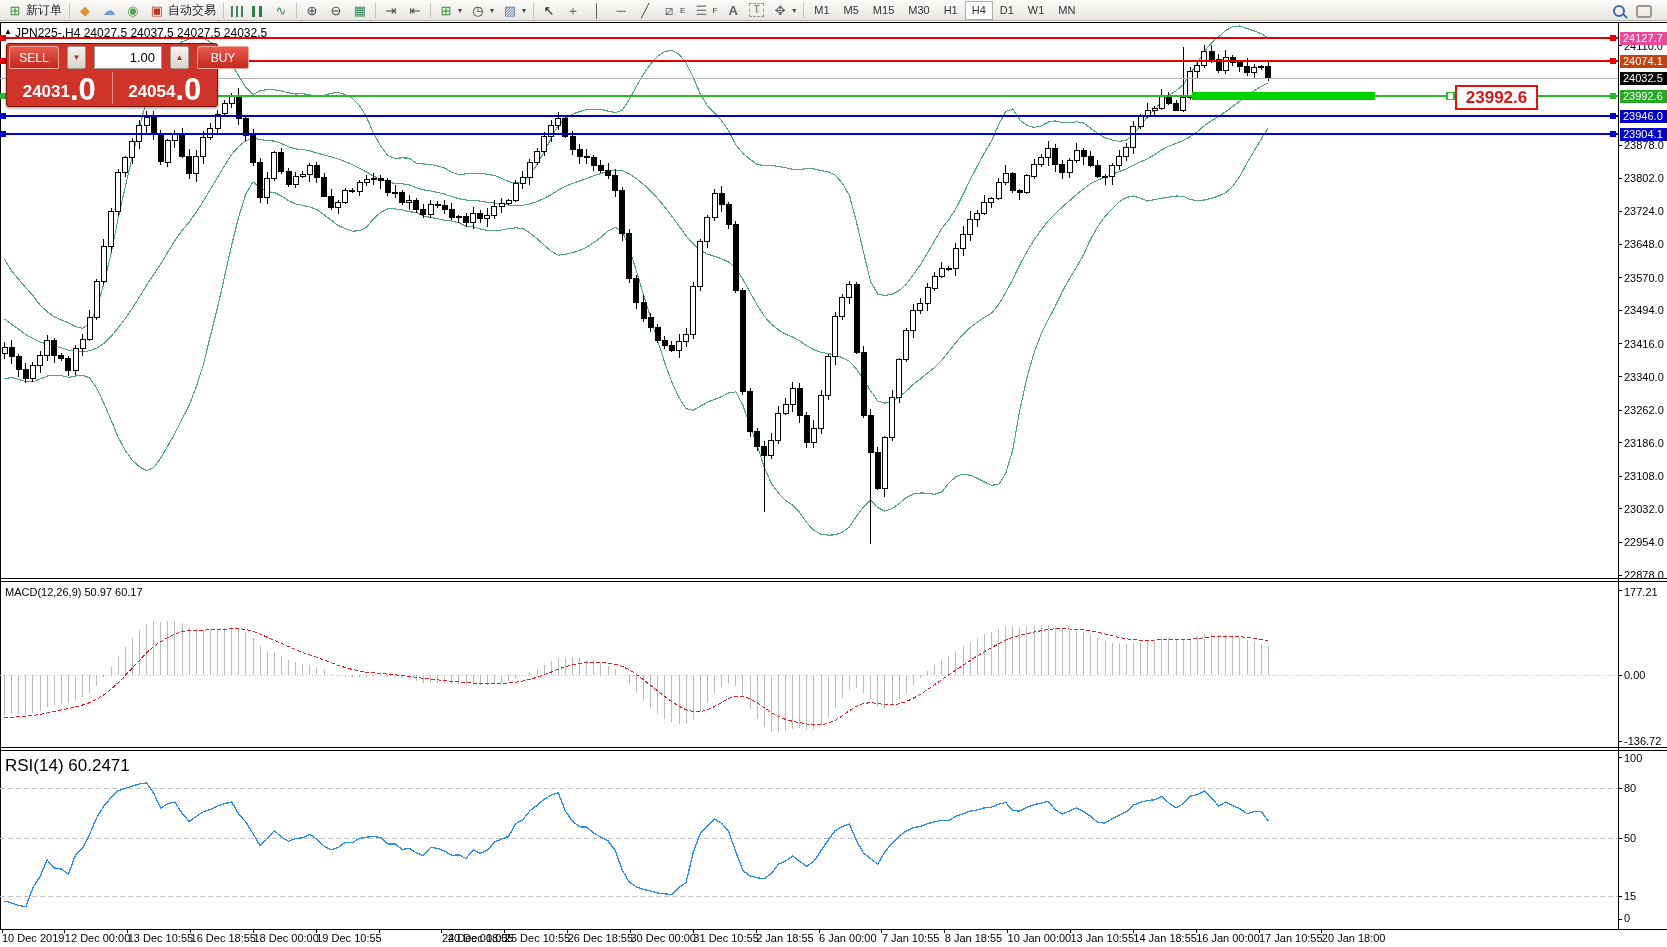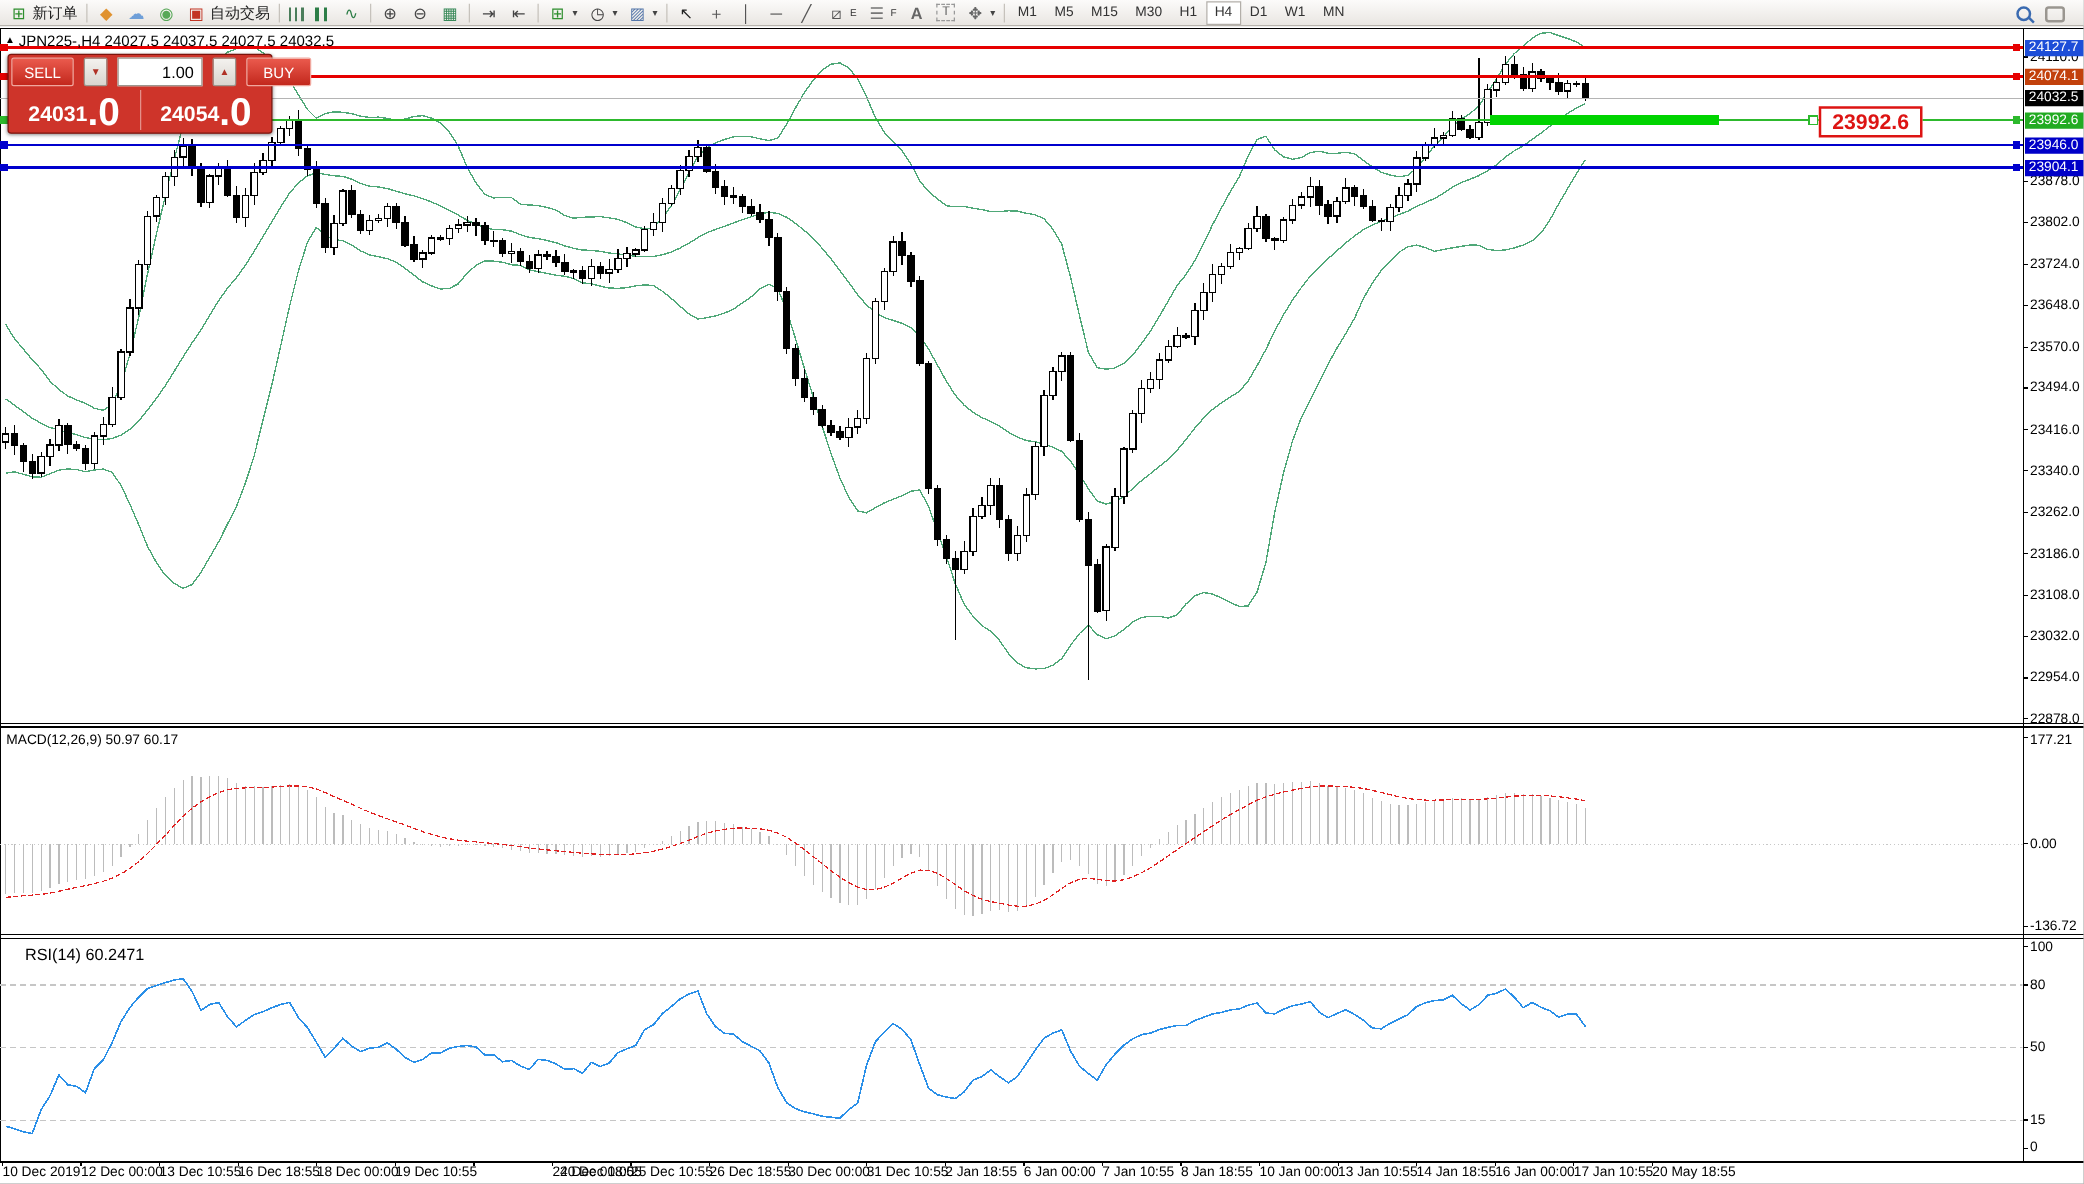--- a/index.html
+++ b/index.html
@@ -18,21 +18,21 @@
   .i-bars{width:13px;height:11px;margin-top:2px;background:repeating-linear-gradient(90deg,#4a7d5a 0 2px,transparent 2px 5px);}
   .i-candles{width:13px;height:11px;margin-top:2px;background:repeating-linear-gradient(90deg,#2c7d46 0 3px,transparent 3px 7px);}
   .i-mag{width:8px;height:8px;border:2px solid #3a6ab0;border-radius:50%;position:relative;margin:1px 3px 0 0;}
   .i-mag:after{content:"";position:absolute;width:6px;height:2px;background:#3a6ab0;transform:rotate(45deg);right:-5px;bottom:-2px;}
   .i-chat{width:12px;height:9px;border:2px solid #9a9690;border-radius:3px;position:relative;margin-top:2px;}
   .spacer{flex:1;}
   
   .chart-title{position:absolute;left:15px;top:26px;font-size:12px;color:#000;z-index:20;}
   .collapse-arrow{position:absolute;left:4px;top:27px;font-size:8px;color:#000;z-index:20;}
   .macd-label{position:absolute;left:5px;top:586px;font-size:11px;color:#000;z-index:20;}
-  .rsi-label{position:absolute;left:20px;top:756px;font-size:13px;color:#000;z-index:20;}
+  .rsi-label{position:absolute;left:5px;top:756px;font-size:17px;color:#000;z-index:20;}
   .price-callout{position:absolute;left:1455px;top:85px;width:79px;height:21px;background:#fff;
     border:2px solid #dd1413;color:#dd1413;font-size:17px;font-weight:bold;text-align:center;line-height:21px;z-index:24;}
   .annotation{position:absolute;left:1408px;top:133px;font-size:29px;font-weight:bold;letter-spacing:3px;
     color:#00e400;text-shadow:-2px 2px 0 #15421a;z-index:24;white-space:nowrap;}
   
   .trade-panel{position:absolute;left:6px;top:43px;width:212px;height:64px;z-index:30;
     background:#ce342a;border:1px solid #7d140d;border-radius:3px;box-shadow:0 1px 3px rgba(0,0,0,.45);
     display:flex;flex-direction:column;box-sizing:border-box;}
   .tp-row1{display:flex;height:26px;padding:2px 2px 1px 2px;gap:8px;box-sizing:border-box;}
   .tp-btn{flex:none;width:48px;background:linear-gradient(#ea5a4d,#c3281d);border:1px solid #f0a79e;
@@ -850,21 +850,21 @@
     <div class="ptick" style="top: 272px;">23570.0</div>
     <div class="ptick" style="top: 304px;">23494.0</div>
     <div class="ptick" style="top: 338px;">23416.0</div>
     <div class="ptick" style="top: 371px;">23340.0</div>
     <div class="ptick" style="top: 404px;">23262.0</div>
     <div class="ptick" style="top: 437px;">23186.0</div>
     <div class="ptick" style="top: 470px;">23108.0</div>
     <div class="ptick" style="top: 503px;">23032.0</div>
     <div class="ptick" style="top: 536px;">22954.0</div>
     <div class="ptick" style="top: 569px;">22878.0</div>
-    <div class="pbox" style="top: 32px; background: #1d4ed8;">24127.7</div>
+    <div class="pbox" style="top: 32px; background: #ec4899;">24127.7</div>
     <div class="pbox" style="top: 55px; background: #c2410c;">24074.1</div>
     <div class="pbox" style="top: 72px; background: rgb(0, 0, 0);">24032.5</div>
     <div class="pbox" style="top: 90px; background: rgb(34, 171, 34);">23992.6</div>
     <div class="pbox" style="top: 110px; background: rgb(0, 0, 200);">23946.0</div>
     <div class="pbox" style="top: 128px; background: rgb(0, 0, 200);">23904.1</div>
     <div class="ptick" style="top: 586px;">177.21</div>
     <div class="ptick" style="top: 669px;">0.00</div>
     <div class="ptick" style="top: 735px;">-136.72</div>
     <div class="ptick" style="top: 752px;">100</div>
     <div class="ptick" style="top: 782px;">80</div>
@@ -885,14 +885,14 @@
     <div class="ttick" style="left: 693.35px;">31 Dec 10:55</div>
     <div class="ttick" style="left: 756.2px;">2 Jan 18:55</div>
     <div class="ttick" style="left: 819.05px;">6 Jan 00:00</div>
     <div class="ttick" style="left: 881.9px;">7 Jan 10:55</div>
     <div class="ttick" style="left: 944.75px;">8 Jan 18:55</div>
     <div class="ttick" style="left: 1007.6px;">10 Jan 00:00</div>
     <div class="ttick" style="left: 1070.45px;">13 Jan 10:55</div>
     <div class="ttick" style="left: 1133.3px;">14 Jan 18:55</div>
     <div class="ttick" style="left: 1196.15px;">16 Jan 00:00</div>
     <div class="ttick" style="left: 1259px;">17 Jan 10:55</div>
-    <div class="ttick" style="left: 1321.85px;">20 May 18:55</div>
+    <div class="ttick" style="left: 1321.85px;">20 Jan 18:00</div>
   </div>
 
 </body></html>

